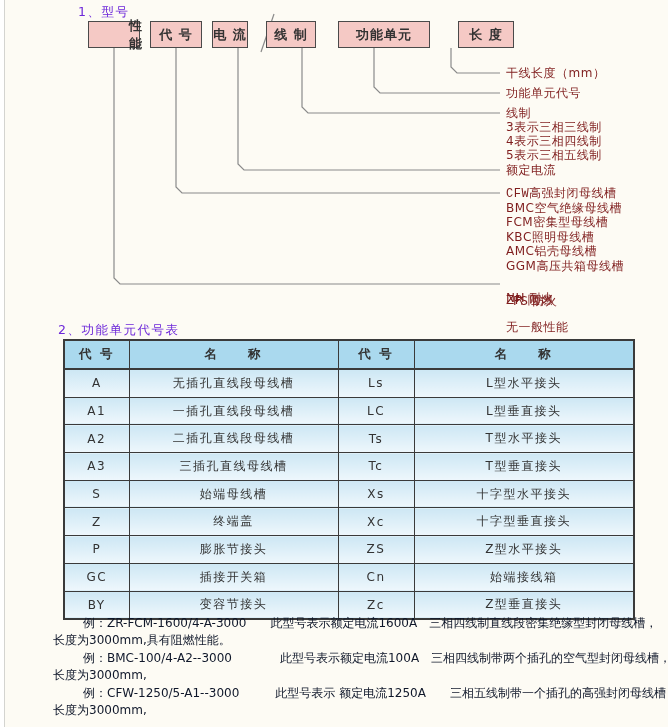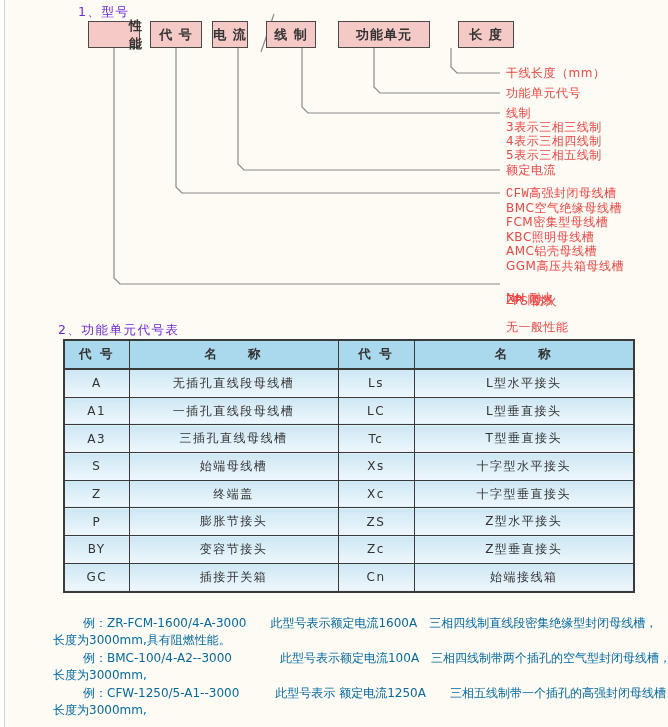--- a/index.html
+++ b/index.html
@@ -21,21 +21,21 @@
   .model-box{
     position:absolute;top:21px;height:27px;
     background:var(--box-fill,#f5c9c5);
     border:1.5px solid var(--box-border,#4a4a4a);
     box-sizing:border-box;
     display:flex;align-items:center;justify-content:center;
     font-size:13px;font-weight:bold;color:#333;letter-spacing:1px;
   }
   .diagram-label{
     position:absolute;left:506px;transform:translateY(-50%);
-    font-size:12px;color:#ef4444;white-space:nowrap;letter-spacing:0.5px;
+    font-size:12px;color:#7f1d1d;white-space:nowrap;letter-spacing:0.5px;
   }
   #code-table{
     position:absolute;left:63px;top:339px;width:570px;
     border-collapse:collapse;table-layout:fixed;
     border:2px solid #3a3a3a;
     font-size:12px;
   }
   #code-table th{
     height:25px;
     background:var(--table-header-bg,#aad9ee);
@@ -43,21 +43,21 @@
     font-weight:bold;color:#333;letter-spacing:2px;font-size:12.5px;
   }
   #code-table td{
     height:24.7px;text-align:center;
     background:linear-gradient(180deg,var(--row-top,#cde7f4) 0%,var(--row-bottom,#eef7fc) 100%);
     border:1px solid #3a3a3a;
     color:#333;letter-spacing:1.5px;
   }
   #examples{
     position:absolute;left:53px;top:615px;width:600px;
-    font-size:12px;line-height:17.4px;color:#0369a1;
+    font-size:12px;line-height:17.4px;color:#0f172a;
   }
   .example-line{white-space:nowrap;}
   .example-line.indent{padding-left:30px;}
 </style>
 </head>
 <body>
 
 <div class="page-edge"></div>
 <div class="page-edge-line"></div>
 
@@ -127,20 +127,26 @@
         <td>Ls</td>
         <td>L型水平接头</td>
       </tr>
       <tr>
         <td>A1</td>
         <td>一插孔直线段母线槽</td>
         <td>LC</td>
         <td>L型垂直接头</td>
       </tr>
       <tr>
+        <td>A2</td>
+        <td>二插孔直线段母线槽</td>
+        <td>Ts</td>
+        <td>T型水平接头</td>
+      </tr>
+      <tr>
         <td>A3</td>
         <td>三插孔直线母线槽</td>
         <td>Tc</td>
         <td>T型垂直接头</td>
       </tr>
       <tr>
         <td>S</td>
         <td>始端母线槽</td>
         <td>Xs</td>
         <td>十字型水平接头</td>
@@ -151,30 +157,30 @@
         <td>Xc</td>
         <td>十字型垂直接头</td>
       </tr>
       <tr>
         <td>P</td>
         <td>膨胀节接头</td>
         <td>ZS</td>
         <td>Z型水平接头</td>
       </tr>
       <tr>
+        <td>GC</td>
+        <td>插接开关箱</td>
+        <td>Cn</td>
+        <td>始端接线箱</td>
+      </tr>
+      <tr>
         <td>BY</td>
         <td>变容节接头</td>
         <td>Zc</td>
         <td>Z型垂直接头</td>
-      </tr>
-      <tr>
-        <td>GC</td>
-        <td>插接开关箱</td>
-        <td>Cn</td>
-        <td>始端接线箱</td>
       </tr>
     </tbody>
 </table>
 
 <div id="examples">
     <div class="example-line indent">例：ZR-FCM-1600/4-A-3000　　此型号表示额定电流1600A　三相四线制直线段密集绝缘型封闭母线槽，</div>
     <div class="example-line">长度为3000mm,具有阻燃性能。</div>
     <div class="example-line indent">例：BMC-100/4-A2--3000　　　　此型号表示额定电流100A　三相四线制带两个插孔的空气型封闭母线槽，</div>
     <div class="example-line">长度为3000mm,</div>
     <div class="example-line indent">例：CFW-1250/5-A1--3000　　　此型号表示 额定电流1250A　　三相五线制带一个插孔的高强封闭母线槽，</div>

